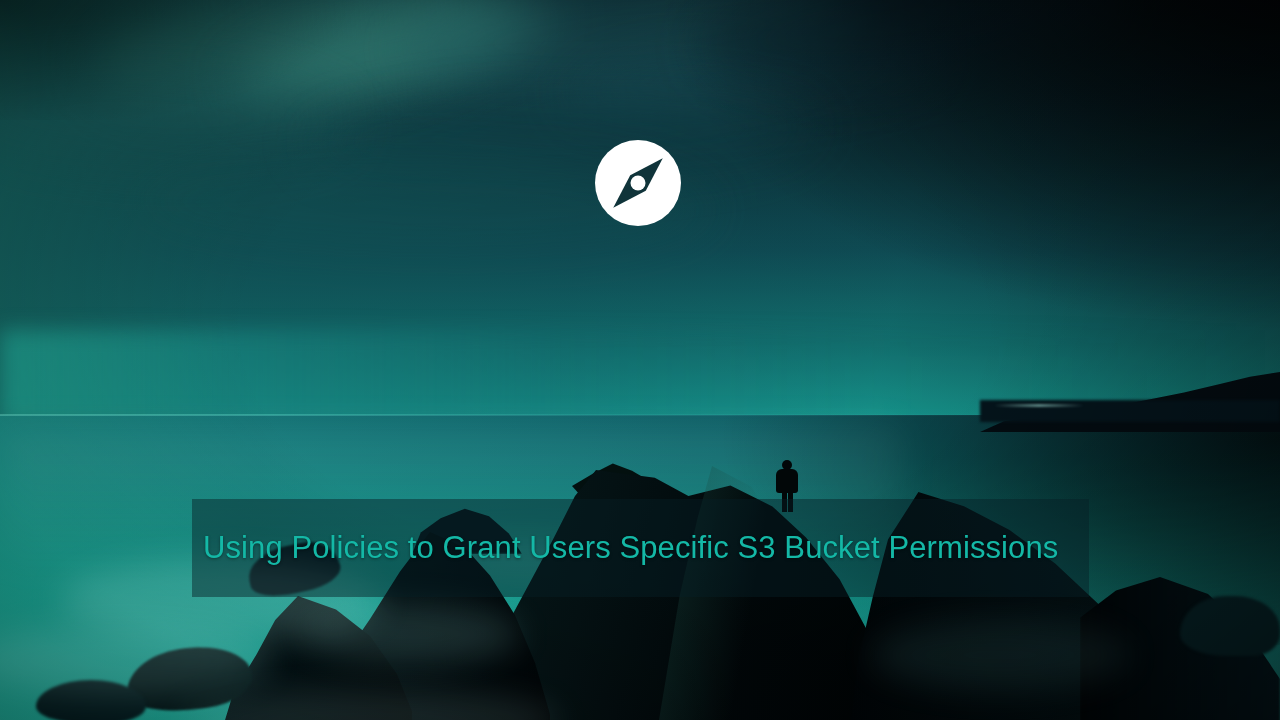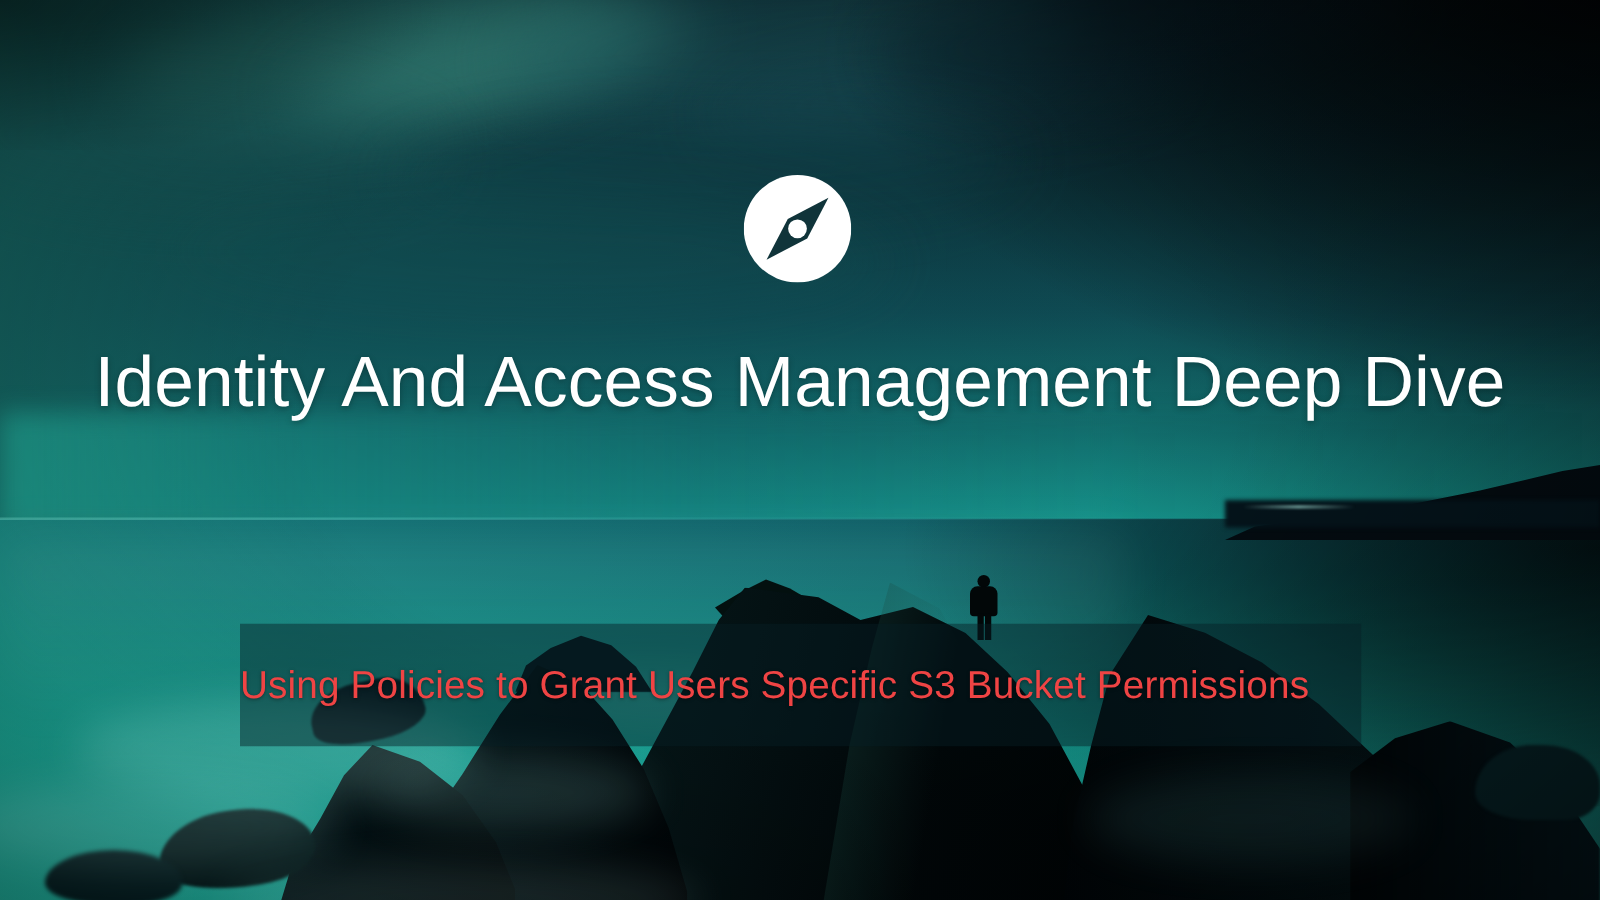--- a/index.html
+++ b/index.html
@@ -259,23 +259,24 @@
   }
 
   
   .subtitle-panel {
     position:absolute; left:192px; top:499px;
     width:897px; height:98px;
     background:rgba(6,30,38,0.46);
     display:flex; align-items:center;
   }
   .subtitle {
+    padding-left:11px;
     font-size:31px;
     font-weight:400;
-    color:#ef4444;
+    color:#14b8a6;
     letter-spacing:0.1px;
     white-space:nowrap;
     text-shadow:0 1px 3px rgba(0,0,0,0.40);
   }
 </style>
 </head>
 <body>
 
 <div id="slide">
 
@@ -335,19 +336,18 @@
   <div class="logo">
     <svg width="86" height="86" viewBox="0 0 86 86" aria-hidden="true">
       <circle cx="43" cy="43" r="43" fill="#ffffff"></circle>
       <g transform="rotate(45 43 43)">
         <path d="M43 8 L54 43 L43 78 L32 43 Z" fill="#10343a"></path>
       </g>
       <circle cx="43" cy="43" r="7.5" fill="#ffffff"></circle>
     </svg>
   </div>
 
-  <div class="title">Identity And Access Management Deep Dive</div>
 
   <div class="subtitle-panel">
     <div class="subtitle">Using Policies to Grant Users Specific S3 Bucket Permissions</div>
   </div>
 
 </div>
 
 </body></html>

